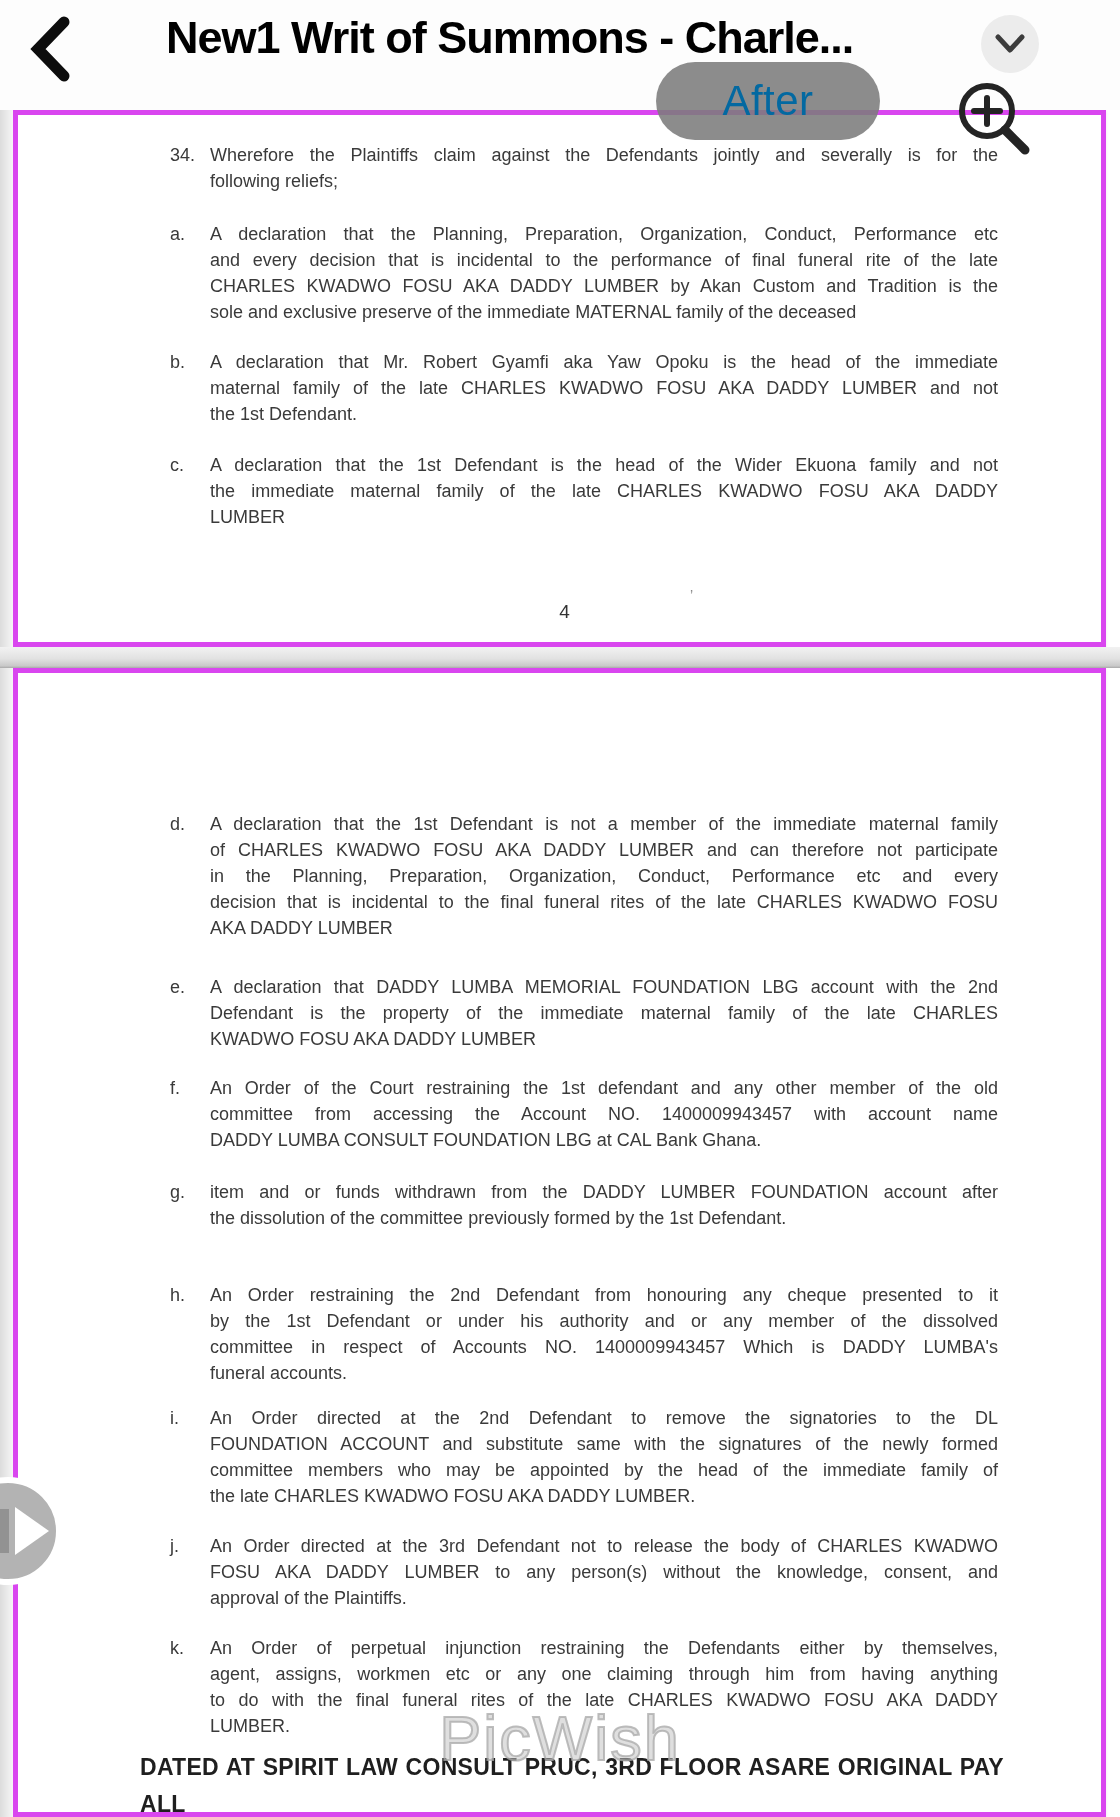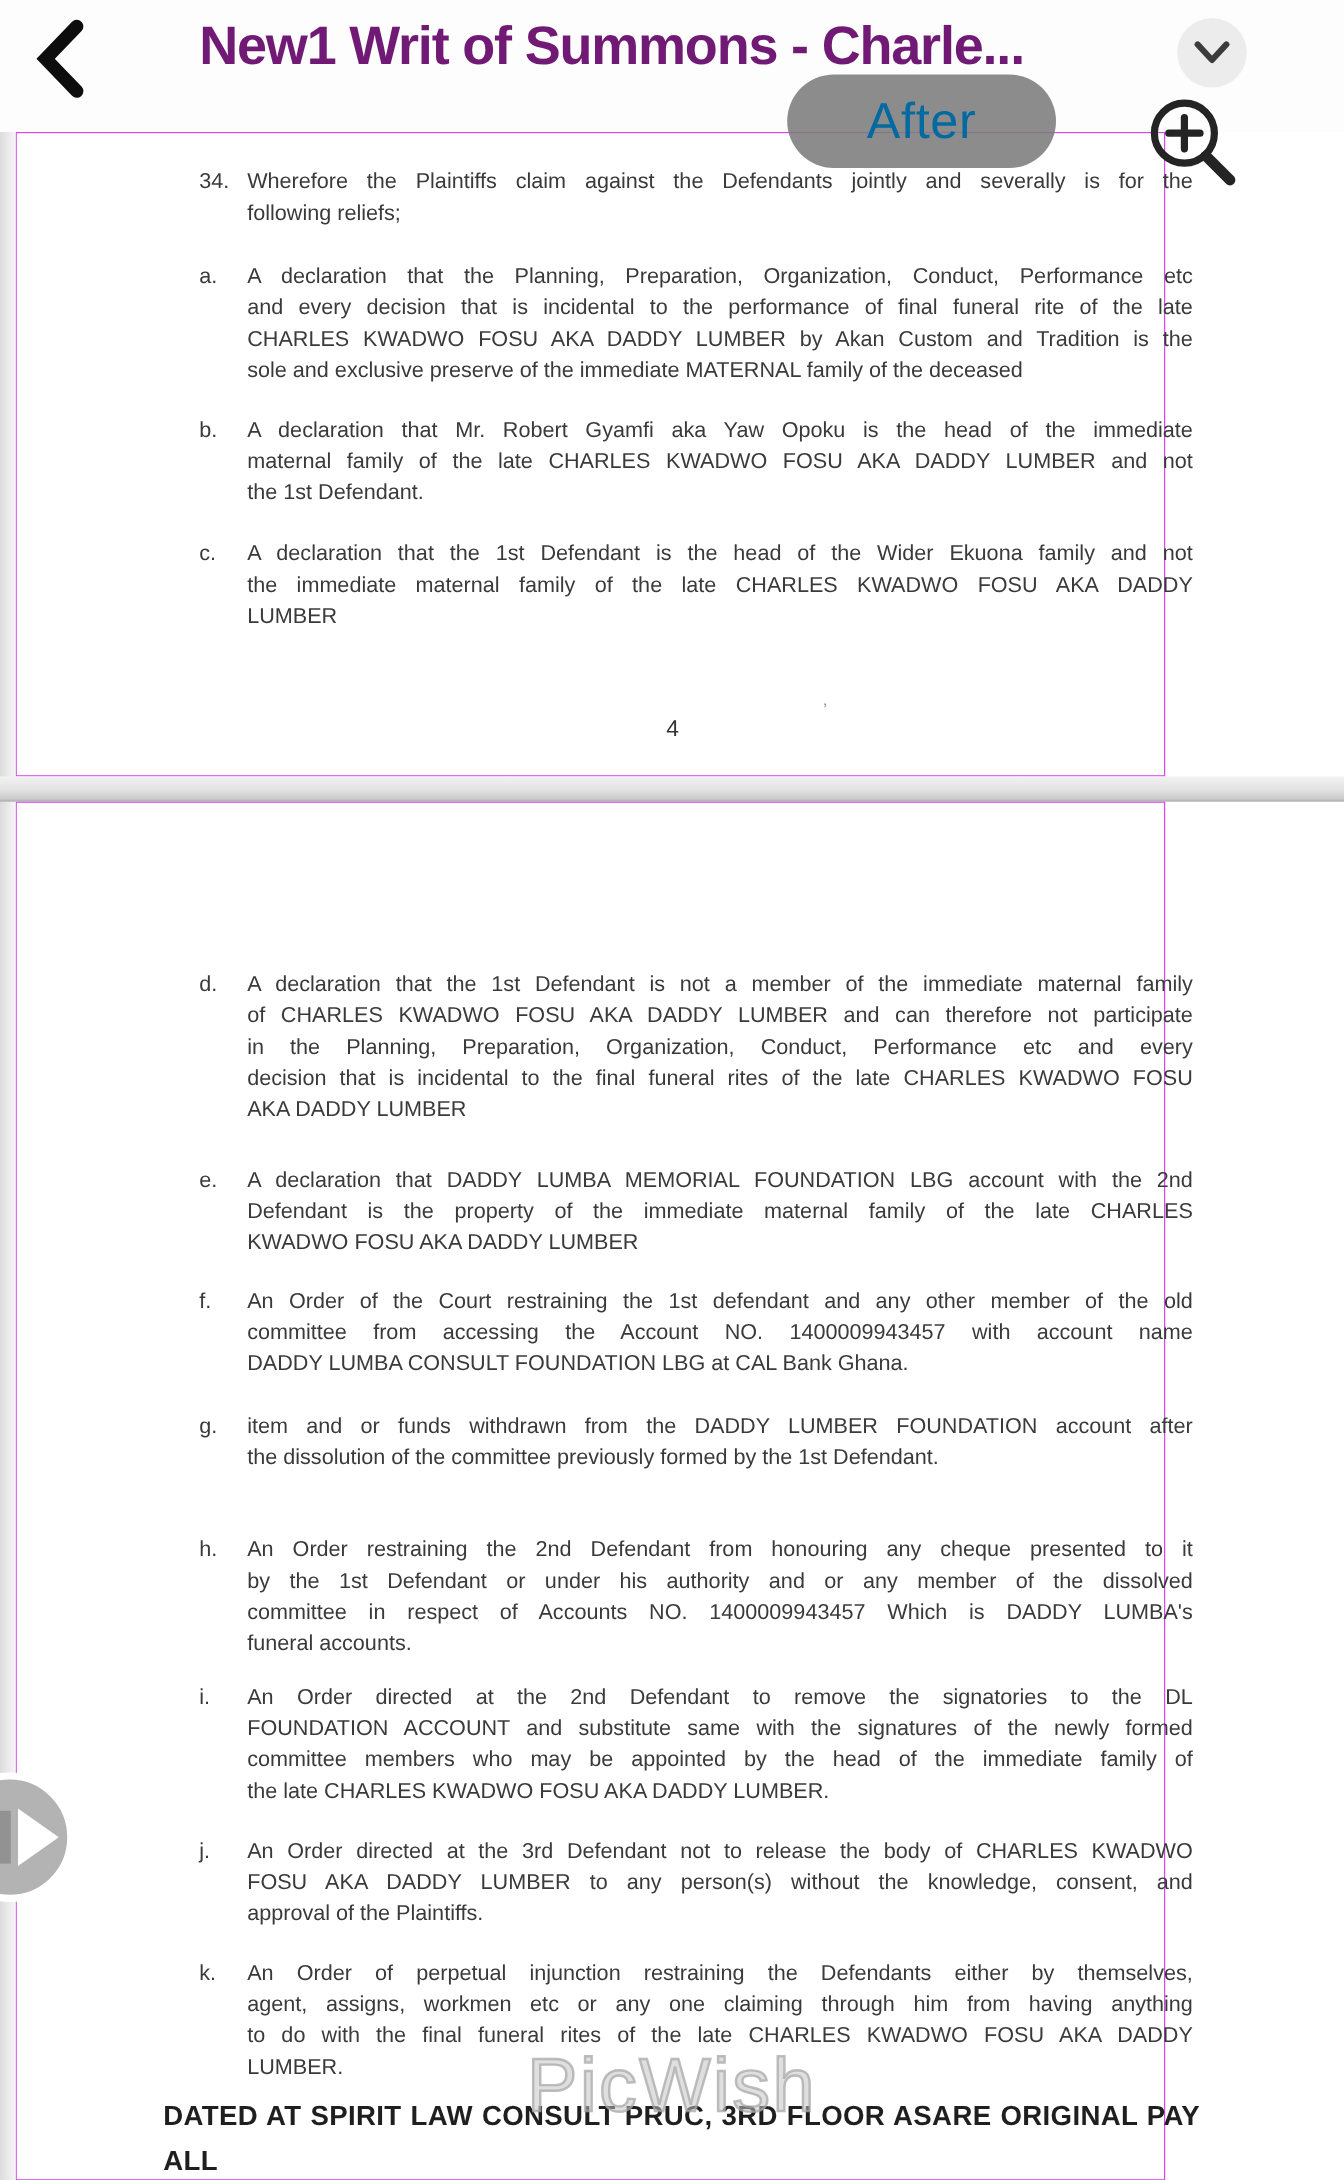--- a/index.html
+++ b/index.html
@@ -5,21 +5,21 @@
   html,body{margin:0;padding:0;}
   .screen{
     position:relative; width:1120px; height:1817px; overflow:hidden;
     background:#ffffff; font-family:"Liberation Sans", sans-serif;
   }
   
   .topbar{position:absolute; left:0; top:0; width:1120px; height:110px; background:#fdfdfd; z-index:20;}
   .back-icon{position:absolute; left:26px; top:14px; z-index:21;}
   .doc-title{
     position:absolute; left:166px; top:12px; width:800px; height:66px;
-    font-size:45px; font-weight:bold; color:#701a75; letter-spacing:-1px;
+    font-size:45px; font-weight:bold; color:#000000; letter-spacing:-1px;
     white-space:nowrap; overflow:hidden;
   }
   .collapse-btn{
     position:absolute; left:981px; top:15px; width:58px; height:58px; border-radius:50%;
     background:#ececec; z-index:21;
   }
   .collapse-btn svg{position:absolute; left:13px; top:18px;}
   
   .after-badge{
     position:absolute; left:656px; top:62px; width:224px; height:78px; border-radius:39px;
@@ -31,22 +31,22 @@
   .play-btn{position:absolute; left:-48px; top:1475px; width:112px; height:112px; z-index:40;}
   .watermark{
     position:absolute; left:370px; top:1702px; width:380px; z-index:7;
     text-align:center; font-size:63px; font-weight:normal; letter-spacing:2px;
     color:rgba(255,255,255,0.05);
     -webkit-text-stroke:2px rgba(168,168,168,0.75);
     text-shadow:0 0 1px rgba(190,190,190,0.5);
   }
   
   .page{
-    position:absolute; left:13px; width:958px; background:#ffffff;
-    border:1px solid #d946ef; box-sizing:border-box;
+    position:absolute; left:13px; width:1093px; background:#ffffff;
+    border:5px solid #d946ef; box-sizing:border-box;
     box-shadow:0 1px 3px rgba(0,0,0,0.08);
   }
   .page1{top:110px; height:537px;}
   .page2{top:668px; height:1149px;}
   .page-gap{
     position:absolute; left:0; top:647px; width:1120px; height:21px; z-index:2;
     background:linear-gradient(to bottom,#f2f2f2 0%,#e2e2e2 55%,#c9c9c9 90%,#a8a8a8 100%);
   }
   .left-strip{
     position:absolute; left:0; top:110px; width:13px; height:1707px; z-index:1;

